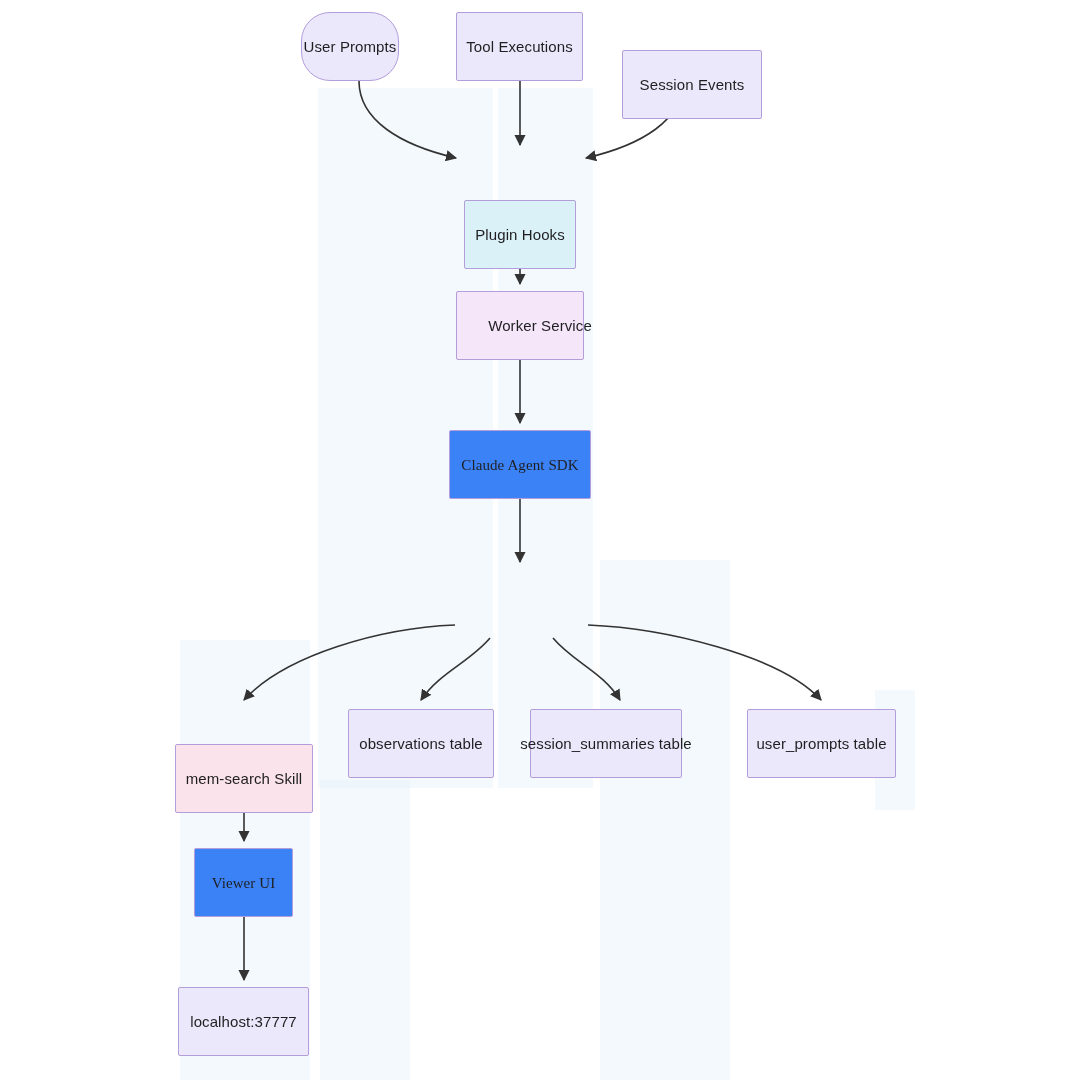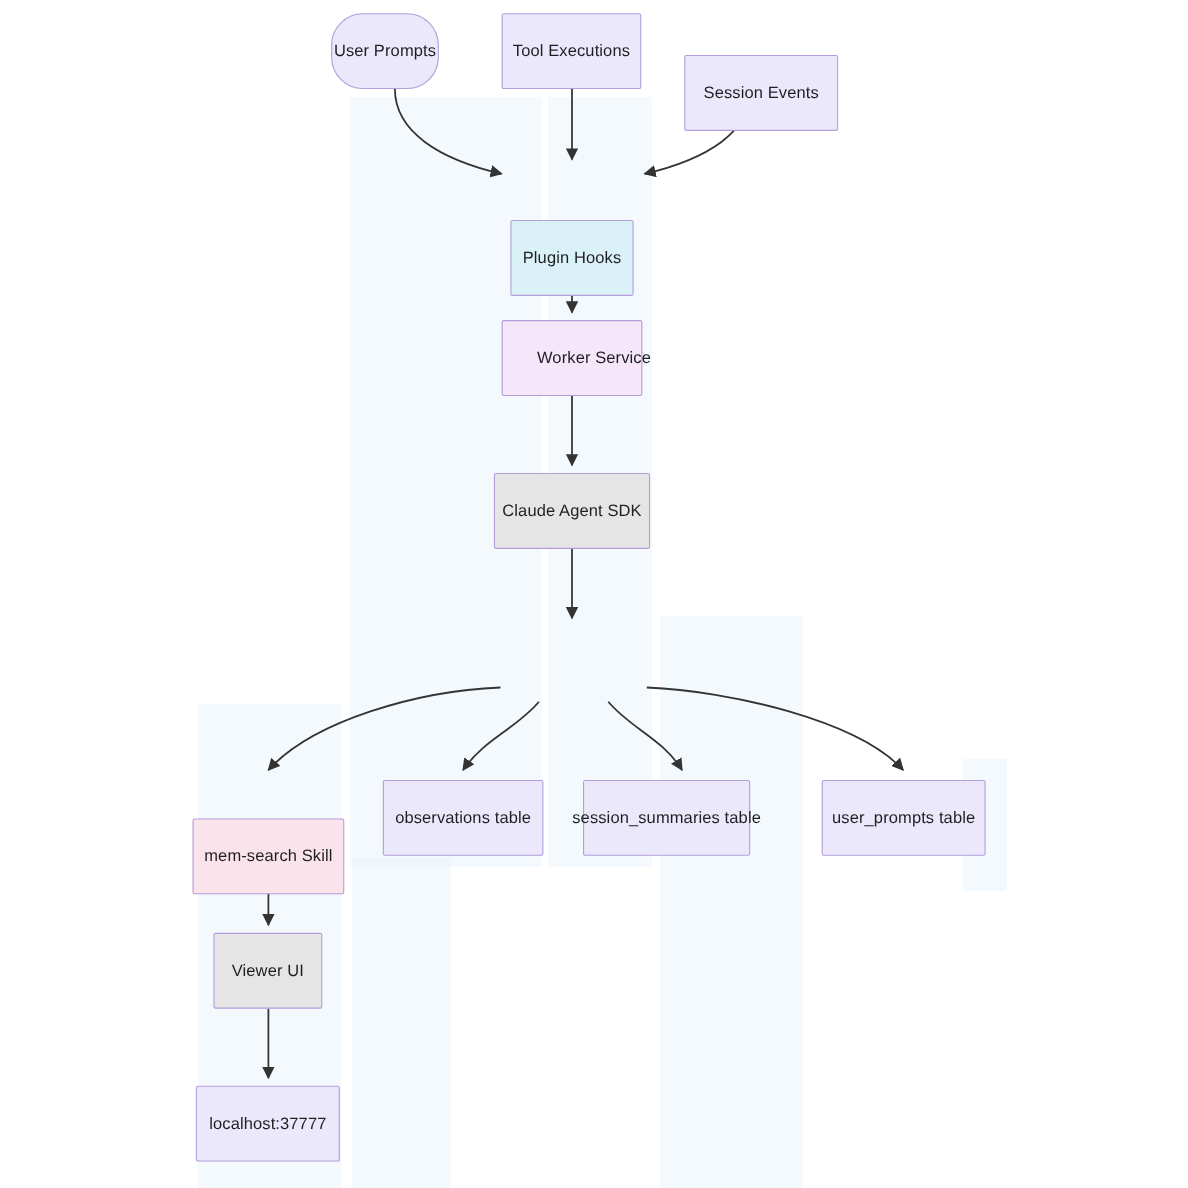--- a/index.html
+++ b/index.html
@@ -41,21 +41,21 @@
     color: #1f1f21;
     font-size: 15px;
     line-height: 1.2;
     text-align: center;
     letter-spacing: 0.1px;
     white-space: nowrap;
   }
   .fill-lavender { background: #ece8fb; }
   .fill-cyan     { background: #dbf1f8; margin-top: 48px; }
   .fill-pinklav  { background: #f5e6fa; }
-  .fill-mint     { background: #e5e5e5; }
+  .fill-mint     { background: #3b82f6; font-family: Liberation Serif, serif; }
   .fill-pink     { background: #fae3ea; }
   .fill-pink2    { background: #fae3ea; }
   
   .cream-top::before {
     content: "";
     position: absolute;
     left: 0; right: 0; top: 0;
     height: 13px;
     background: linear-gradient(to bottom, #fdf6e0, rgba(253,246,224,0));
     pointer-events: none;

